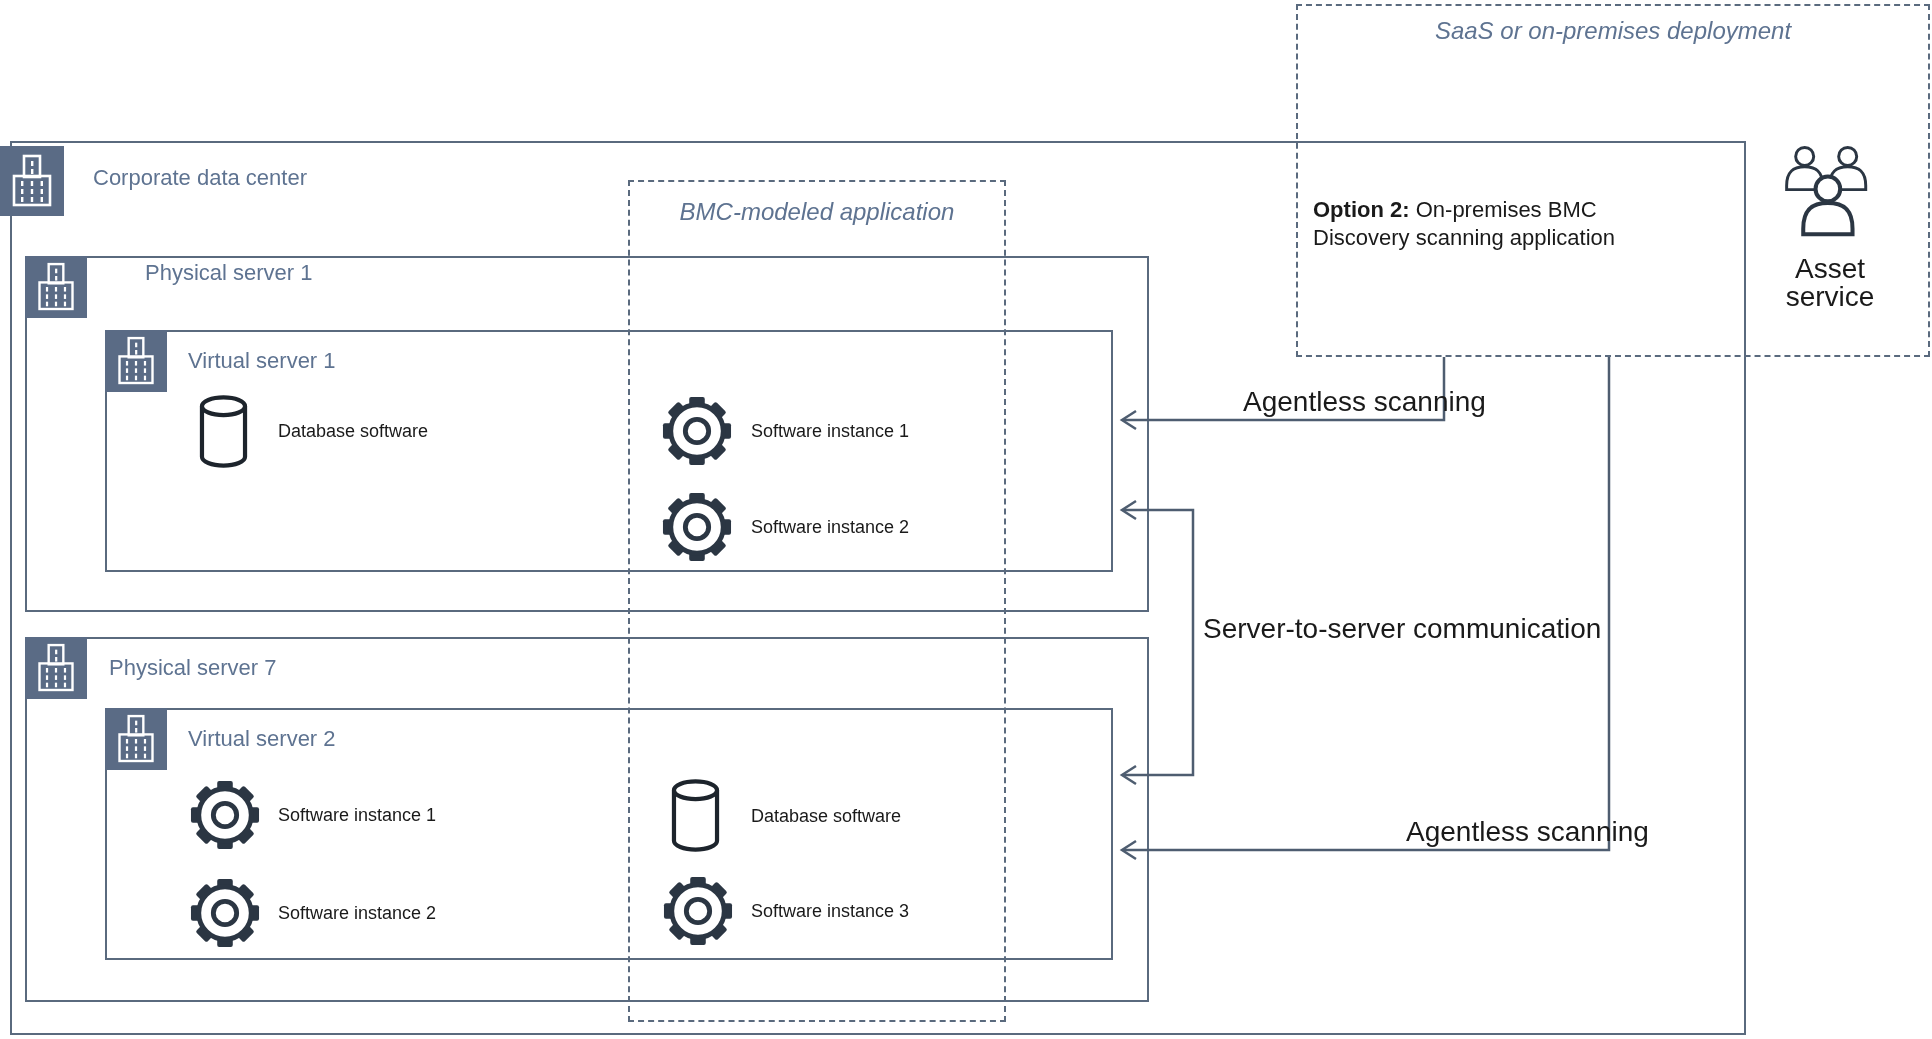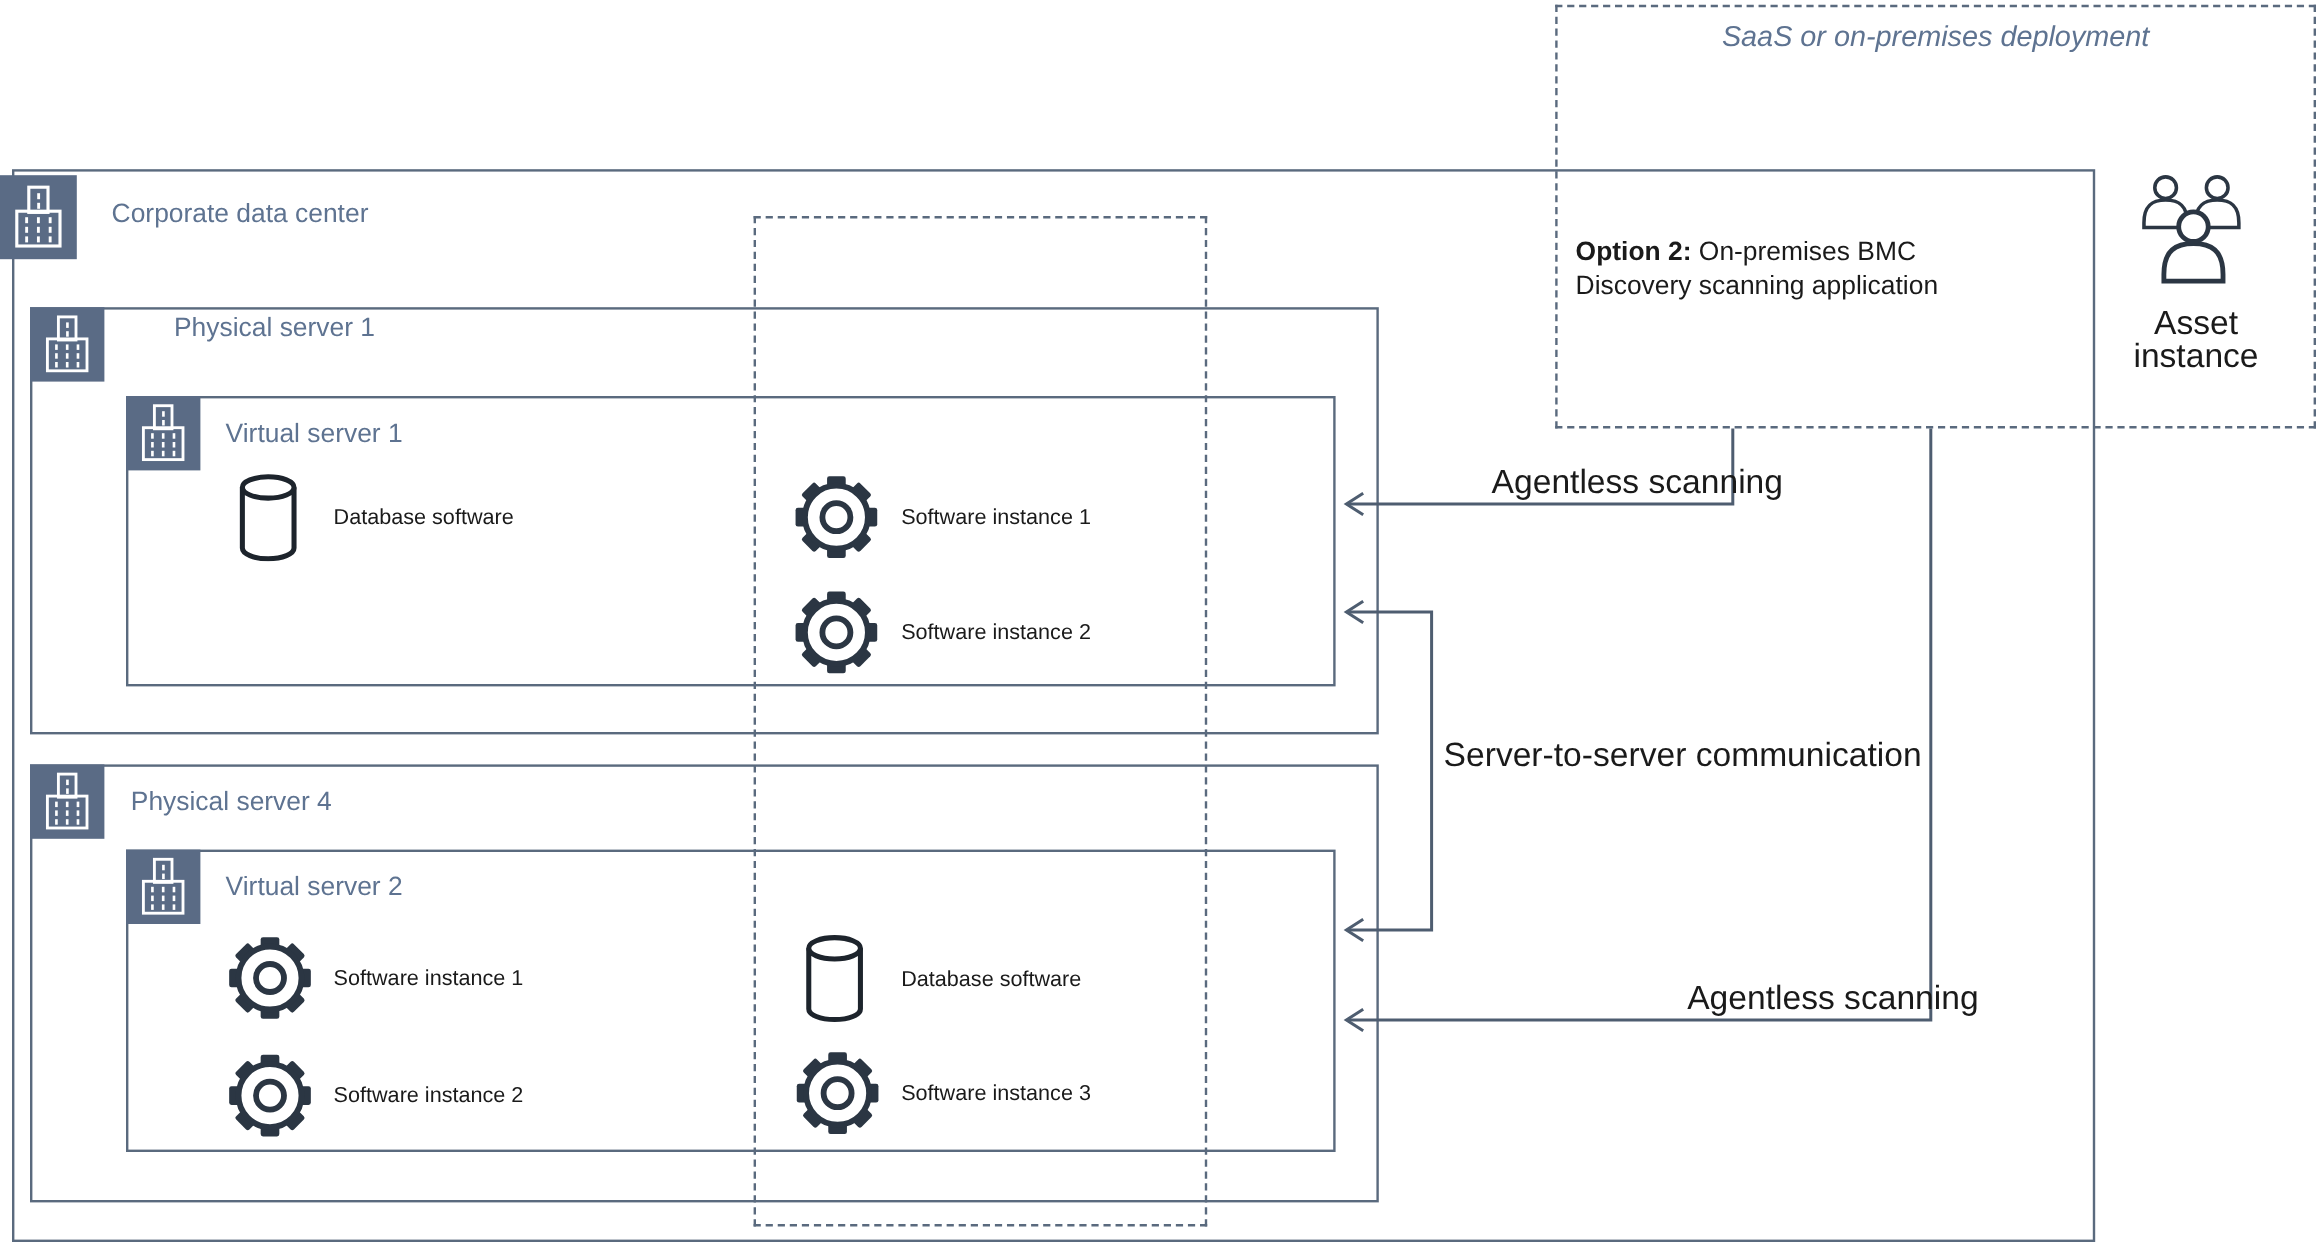--- a/index.html
+++ b/index.html
@@ -104,32 +104,33 @@
         <use href="#sym-building"></use>
       </svg>
   </div>
 
   <div class="dashed-box" style="left:628px;top:180px;width:378px;height:842px;"></div>
   <div class="dashed-box" style="left:1296px;top:4px;width:634px;height:353px;"></div>
 
   <div class="heading" style="left:93px;top:178px;">Corporate data center</div>
   <div class="heading" style="left:109px;top:273px;margin-left:36px;">Physical server 1</div>
   <div class="heading" style="left:188px;top:361px;">Virtual server 1</div>
-  <div class="heading" style="left:109px;top:668px;">Physical server 4</div>
+  <div class="heading" style="left:109px;top:668px;">Physical server 7</div>
   <div class="heading" style="left:188px;top:739px;">Virtual server 2</div>
+  <div class="dash-title" style="left:628px;width:378px;top:198px;">BMC-modeled application</div>
   <div class="dash-title" style="left:1296px;width:634px;top:17px;">SaaS or on-premises deployment</div>
 
   <div class="option-block" style="top:196px;">
     <div><span class="bold-lead">Option 2:</span><span>On-premises BMC</span></div>
     <div>Discovery scanning application</div>
   </div>
 
   <div class="arrow-label" style="left:1740px;width:180px;top:255px;text-align:center;line-height:28px;">
     <div>Asset</div>
-    <div>instance</div>
+    <div>service</div>
   </div>
 
   <svg class="item-icon" style="left:197px;top:395px;" width="53" height="73" viewBox="0 0 56 78">
       <use href="#sym-database"></use>
     </svg>
   <div class="item-label" style="left:278px;top:431px;">Database software</div>
   <svg class="item-icon" style="left:662px;top:396px;" width="70" height="70" viewBox="0 0 72 72">
       <use href="#sym-gear"></use>
     </svg>
   <div class="item-label" style="left:751px;top:431px;">Software instance 1</div>

